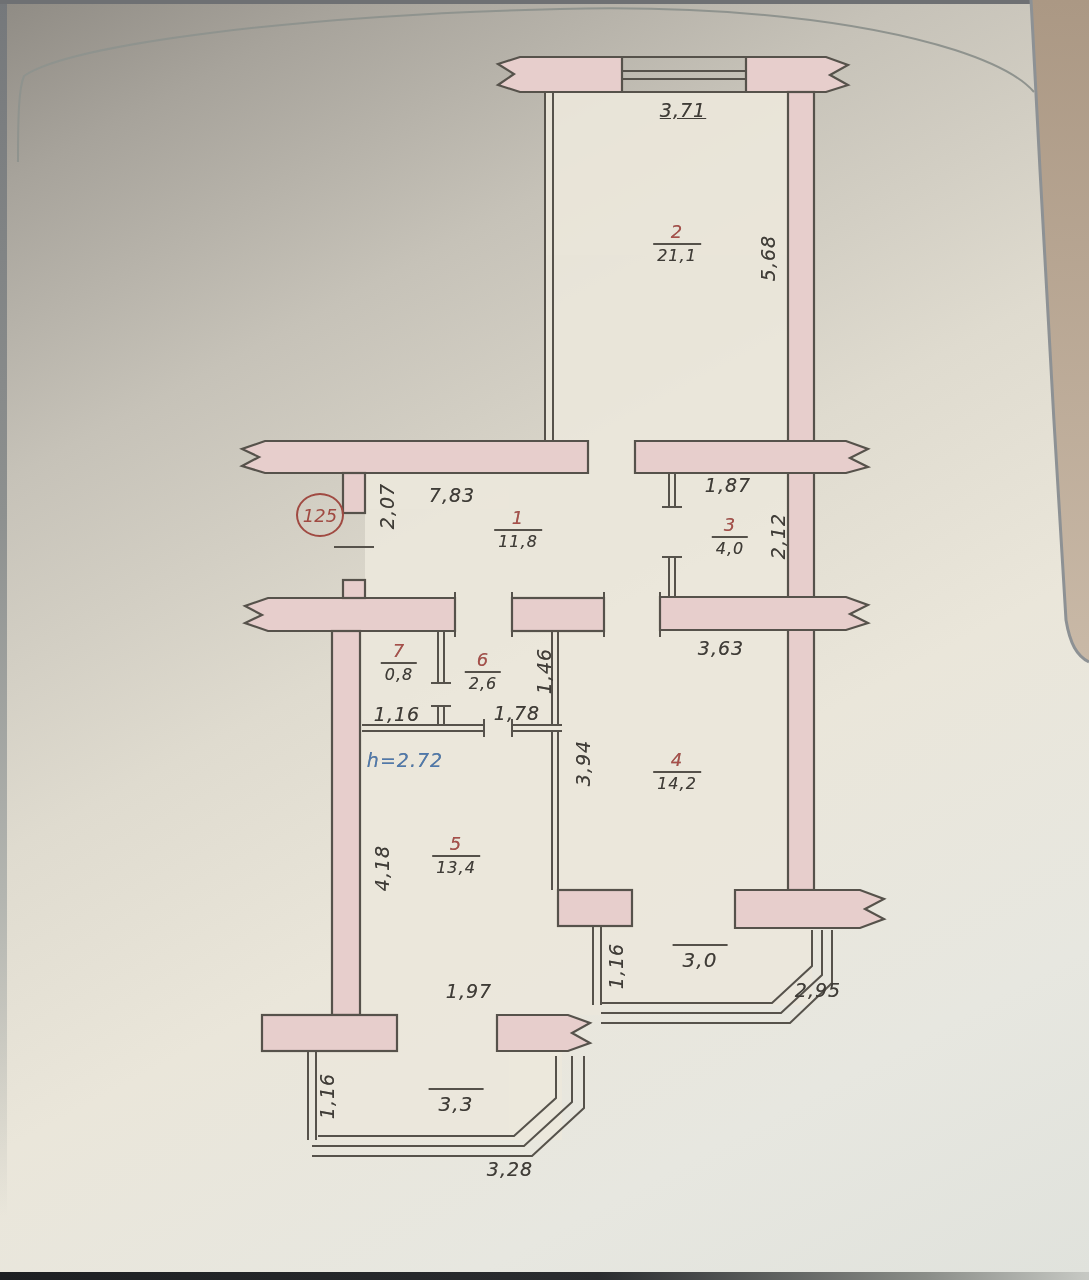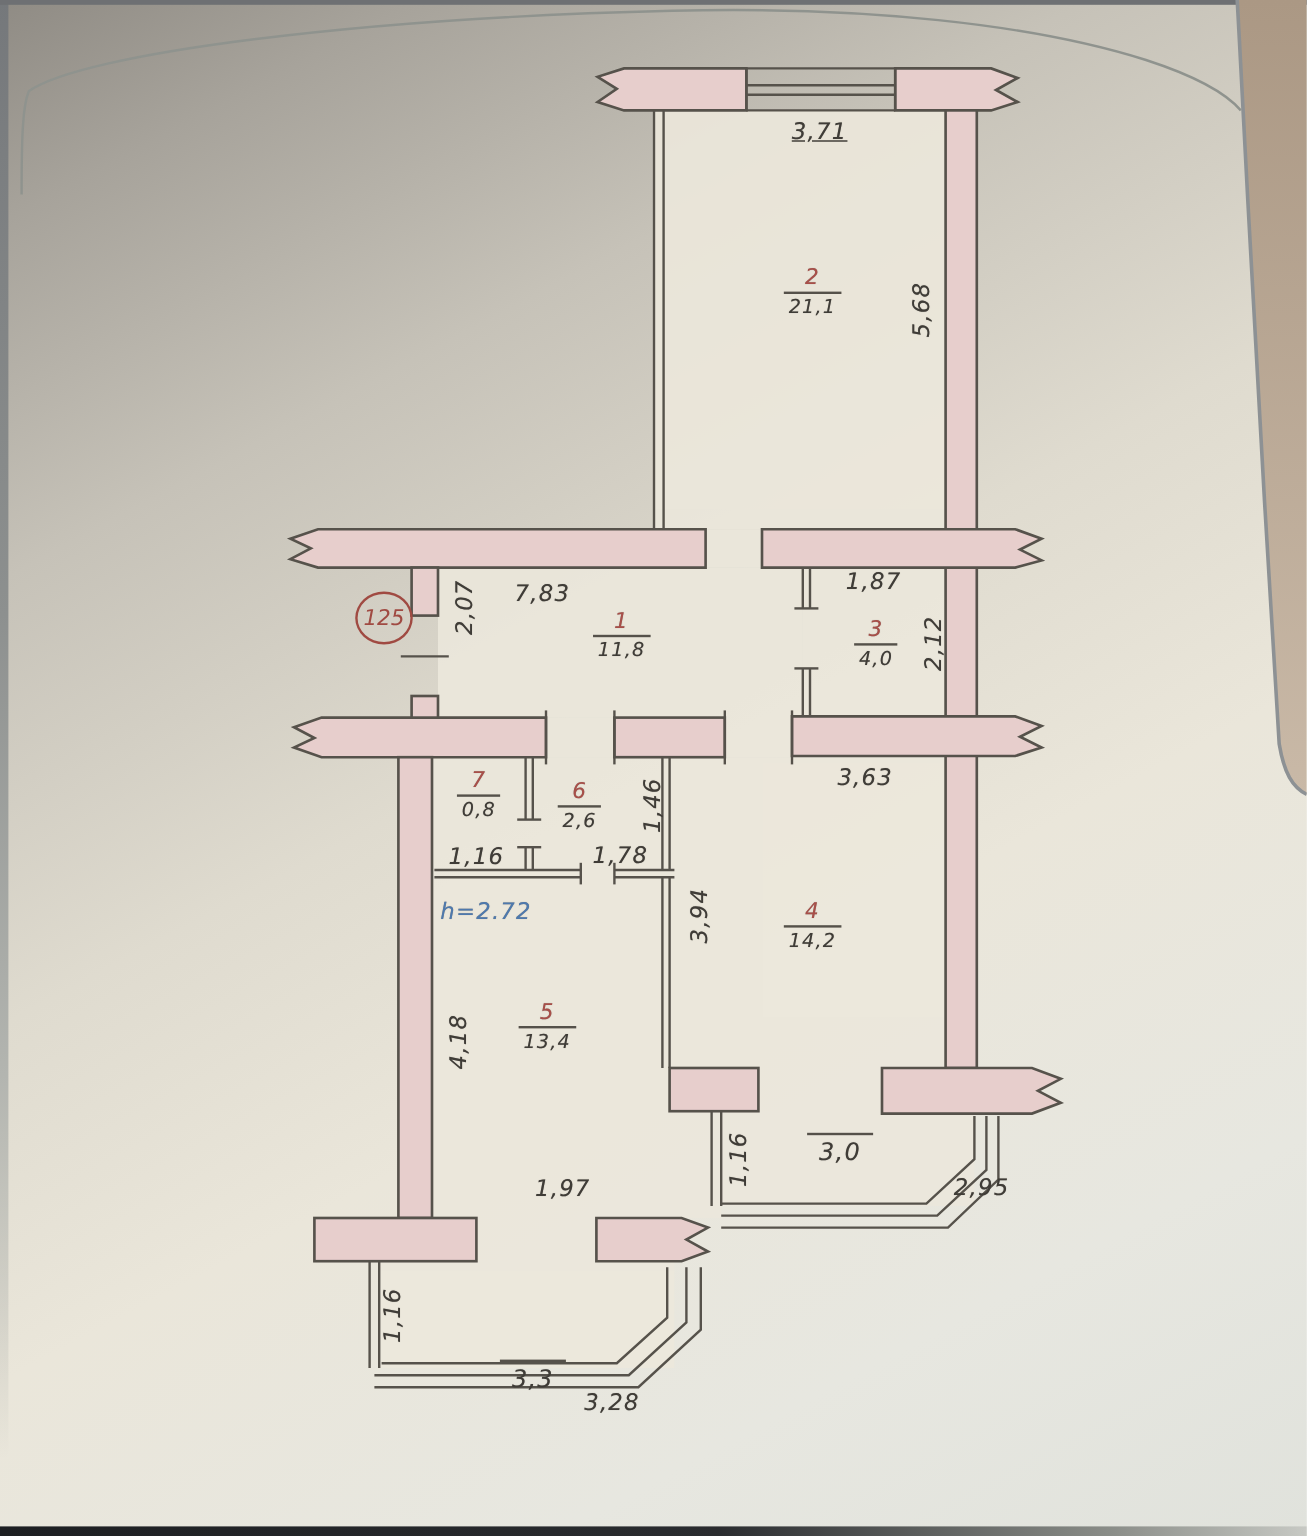--- a/index.html
+++ b/index.html
@@ -190,17 +190,17 @@
   <div class="ra">14,2</div>
 </div>
 <div class="room-label" style="left:456px;top:855px;">
   <div class="rn">5</div>
   <div class="ra">13,4</div>
 </div>
 
 <div class="bal-label" style="left:700px;top:958px;">
   <div class="ba">3,0</div>
 </div>
-<div class="bal-label" style="left:444px;top:1102px;margin-top:45px;">
+<div class="bal-label" style="left:456px;top:1102px;">
   <div class="ba">3,3</div>
 </div>
 
 <div class="strip-bottom"></div>
 
 </body></html>

